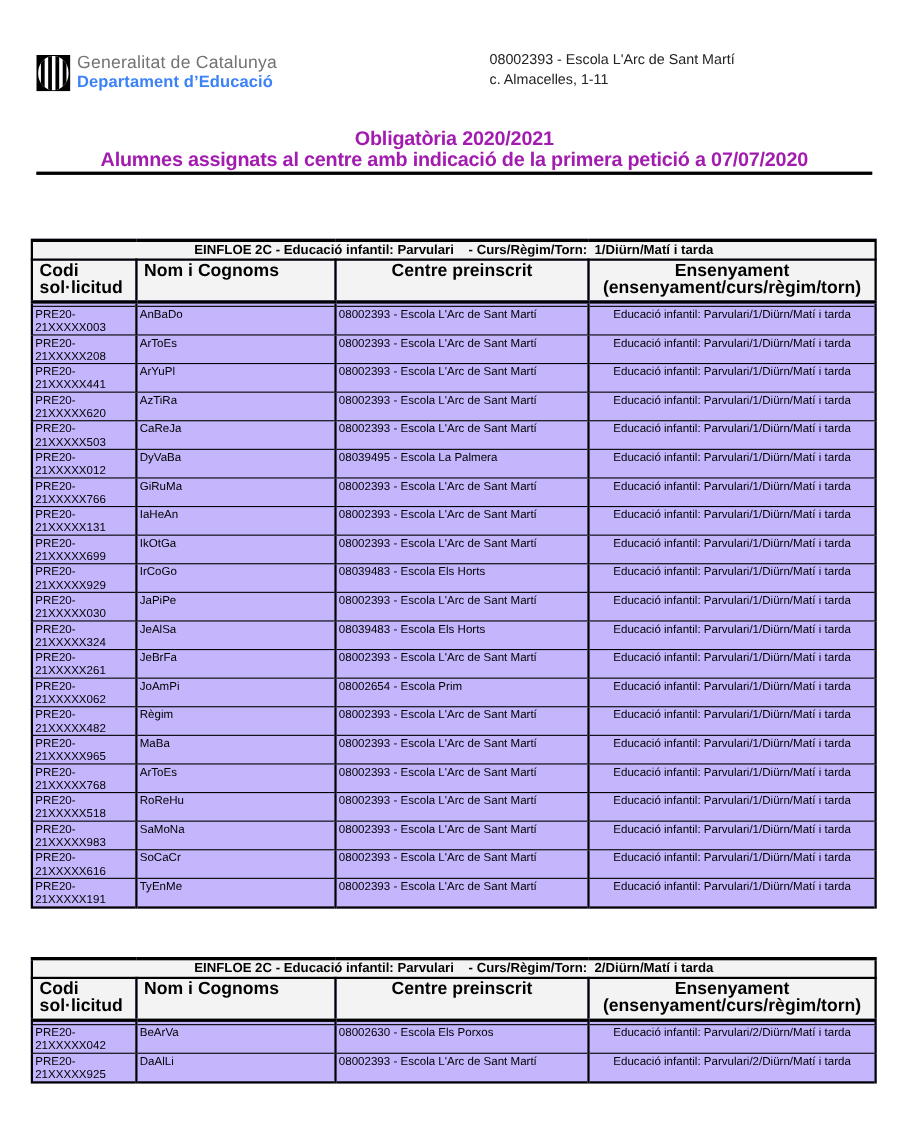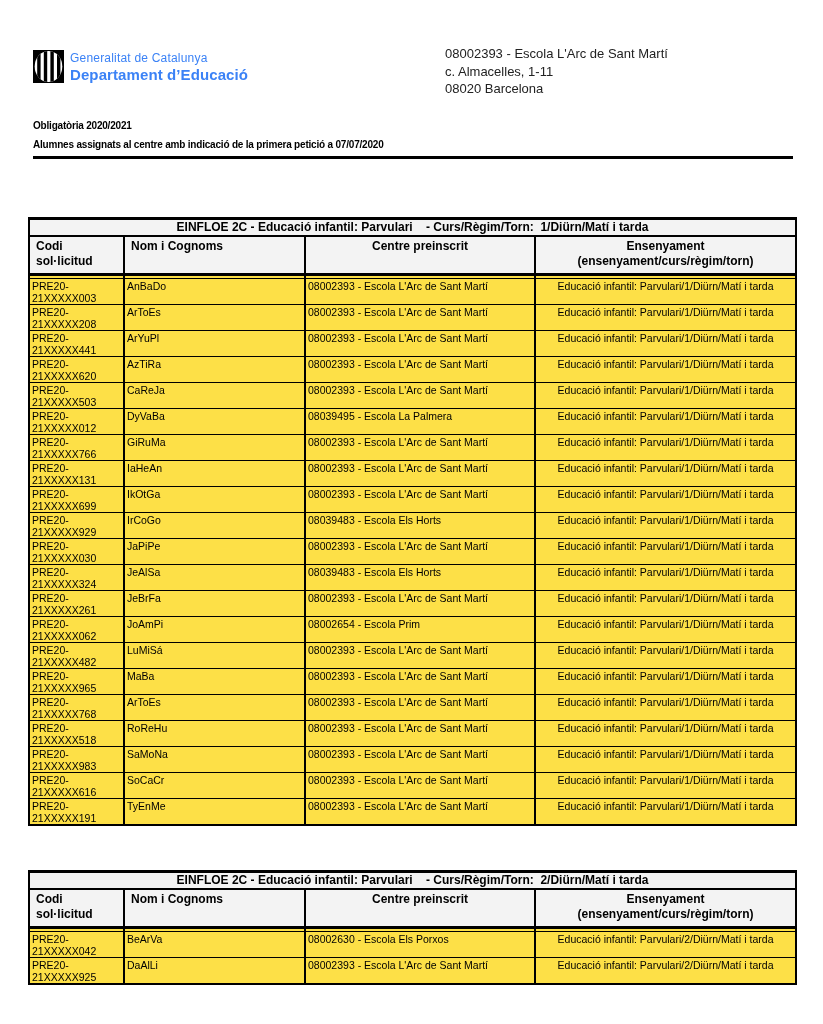--- a/index.html
+++ b/index.html
@@ -10,36 +10,36 @@
     overflow: hidden;
     font-family: "Liberation Sans", "DejaVu Sans", sans-serif;
     color: #111;
   }
   .abs { position: absolute; }
 
   
   .logo-block { left: 33px; top: 49px; display: flex; align-items: center; gap: 6px; }
   .logo-svg { width: 31px; height: 33px; display: block; }
   .org-lines { padding-top: 1px; }
-  .org-line1 { font-size: 12px; color: #3b82f6; letter-spacing: 0.2px; line-height: 16px; }
+  .org-line1 { font-size: 16px; color: #737373; letter-spacing: 0.2px; line-height: 16px; }
   .org-line2 { font-size: 15px; font-weight: bold; color: #3b82f6; letter-spacing: 0.1px; line-height: 17px; }
 
   .school-block { left: 445px; top: 45px; font-size: 13px; line-height: 17.5px; color: #222; }
 
   
   .doc-title { left: 33px; top: 117px; width: 760px; }
-  .doc-title .t { font-size: 10px; font-weight: bold; line-height: 18.5px; color: #000000; letter-spacing: -0.2px; }
+  .doc-title .t { font-size: 18px; font-weight: bold; line-height: 18.5px; color: #a21caf; letter-spacing: -0.2px; text-align: center; }
   .doc-title .rule { border-top: 3px solid #000; margin-top: 2px; }
 
   
   .grid-table {
     border-collapse: collapse;
     table-layout: fixed;
     width: 767px;
-    background: #fde047;
+    background: #c4b5fd;
   }
   .grid-table td, .grid-table th {
     border-left: 2px solid #000;
     border-right: 2px solid #000;
     vertical-align: top;
     overflow: hidden;
   }
   .t1 { left: 28px; top: 217px; }
   .t2 { left: 28px; top: 870px; }
 
@@ -51,21 +51,21 @@
     font-size: 12px;
     font-weight: bold;
     height: 17px;
     line-height: 15px;
     white-space: pre;
     color: #000;
   }
   .hdr-row th {
     background: #f3f3f3;
     border-bottom: 3px solid #000;
-    font-size: 12px;
+    font-size: 16px;
     font-weight: bold;
     height: 38px;
     line-height: 15px;
     text-align: left;
     padding: 2px 4px 0 6px;
     color: #000;
   }
   th.h-centre, th.h-ens { text-align: center; padding-left: 2px; padding-right: 2px; }
 
   .spacer-row td { height: 4px; padding: 0; border-top: 0; border-bottom: 0; }
@@ -106,21 +106,20 @@
   </svg>
   <div class="org-lines">
     <div class="org-line1">Generalitat de Catalunya</div>
     <div class="org-line2">Departament d’Educació</div>
   </div>
 </div>
 
 <div class="abs school-block">
   <div>08002393 - Escola L'Arc de Sant Martí</div>
   <div>c. Almacelles, 1-11</div>
-  <div>08020 Barcelona</div>
 </div>
 
 <div class="abs doc-title">
   <div class="t">Obligatòria 2020/2021</div>
   <div class="t">Alumnes assignats al centre amb indicació de la primera petició a 07/07/2020</div>
   <div class="rule"></div>
 </div>
 
 <table class="abs grid-table t1">
   <colgroup>
@@ -277,21 +276,21 @@
         </td>
         <td class="c-nom">JoAmPi</td>
         <td class="c-centre">08002654 - Escola Prim</td>
         <td class="c-ens">Educació infantil: Parvulari/1/Diürn/Matí i tarda</td>
       </tr>
       <tr>
         <td class="c-codi">
           <div>PRE20-</div>
           <div>21XXXXX482</div>
         </td>
-        <td class="c-nom">LuMiSá</td>
+        <td class="c-nom">Règim</td>
         <td class="c-centre">08002393 - Escola L'Arc de Sant Martí</td>
         <td class="c-ens">Educació infantil: Parvulari/1/Diürn/Matí i tarda</td>
       </tr>
       <tr>
         <td class="c-codi">
           <div>PRE20-</div>
           <div>21XXXXX965</div>
         </td>
         <td class="c-nom">MaBa</td>
         <td class="c-centre">08002393 - Escola L'Arc de Sant Martí</td>

